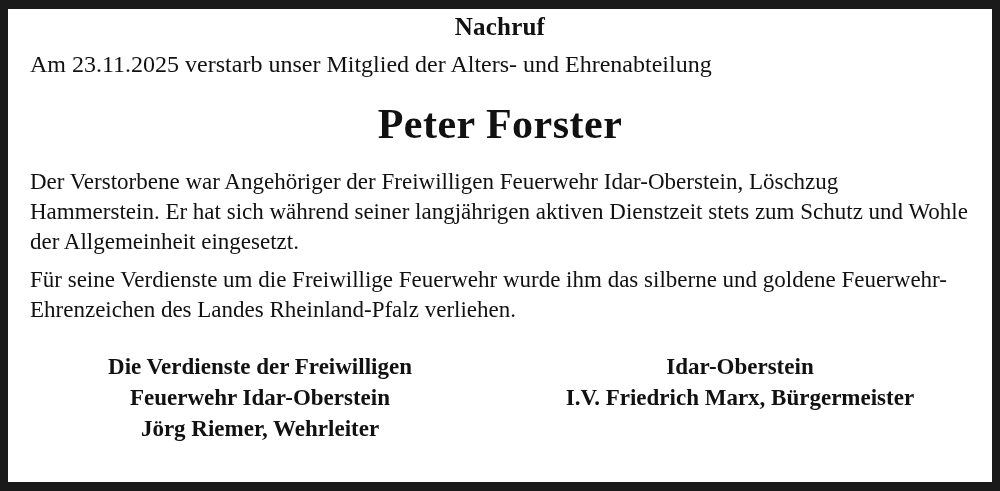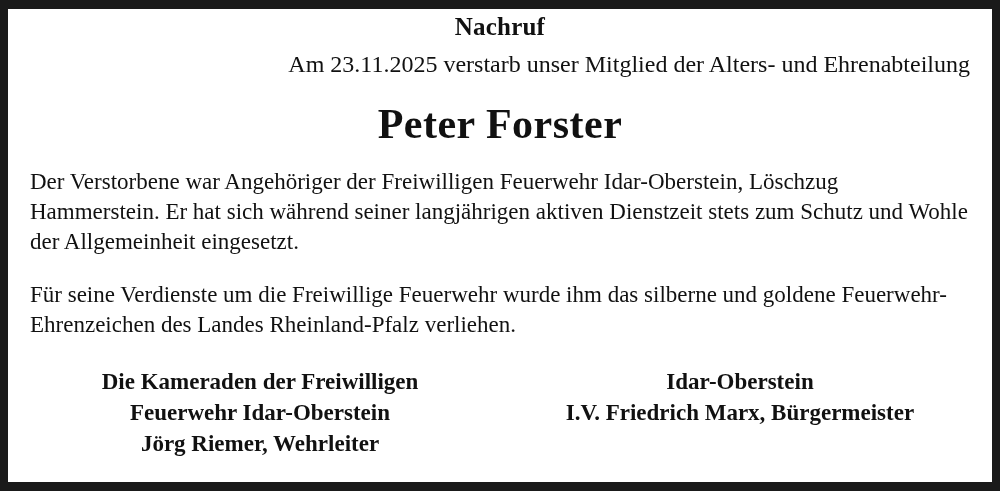--- a/index.html
+++ b/index.html
@@ -30,39 +30,39 @@
     color: #111111;
   }
   .heading {
     text-align: center;
     font-weight: bold;
     font-size: 25px;
     line-height: 1.15;
     letter-spacing: 0.2px;
   }
   .subheading {
-    text-align: right;
+    text-align: left;
     font-size: 24px;
     line-height: 1.2;
     margin-top: 8px;
   }
   .name {
     text-align: center;
     font-size: 42px;
     font-weight: bold;
     line-height: 1.1;
     margin-top: 22px;
     margin-bottom: 18px;
     letter-spacing: 0.5px;
   }
   .para {
     font-size: 23px;
     line-height: 1.3;
     text-align: left;
-    margin-top: 24px;
+    margin-top: 9px;
   }
   .para.first {
     margin-top: 20px;
   }
   .signature-block {
     display: flex;
     flex-direction: row;
     justify-content: space-between;
     align-items: flex-start;
     margin-top: 26px;
@@ -97,21 +97,21 @@
 
     <div class="name">Peter Forster</div>
 
     <div class="para first">Der Verstorbene war Angehöriger der Freiwilligen Feuerwehr Idar-Oberstein, Löschzug Hammerstein. Er hat sich während seiner langjährigen aktiven Dienstzeit stets zum Schutz und Wohle der Allgemeinheit eingesetzt.</div>
 
     <div class="para">Für seine Verdienste um die Freiwillige Feuerwehr wurde ihm das silberne und goldene Feuerwehr-Ehrenzeichen des Landes Rheinland-Pfalz verliehen.</div>
 
 
     <div class="signature-block">
       <div class="sig-col sig-left">
-        <span class="line">Die Kameraden der Freiwilligen</span>
+        <span class="line">Die Verdienste der Freiwilligen</span>
         <span class="line">Feuerwehr Idar-Oberstein</span>
         <span class="line">Jörg Riemer, Wehrleiter</span>
       </div>
       <div class="sig-col sig-right">
         <span class="line">Idar-Oberstein</span>
         <span class="line">I.V. Friedrich Marx, Bürgermeister</span>
       </div>
     </div>
 
   </div>

